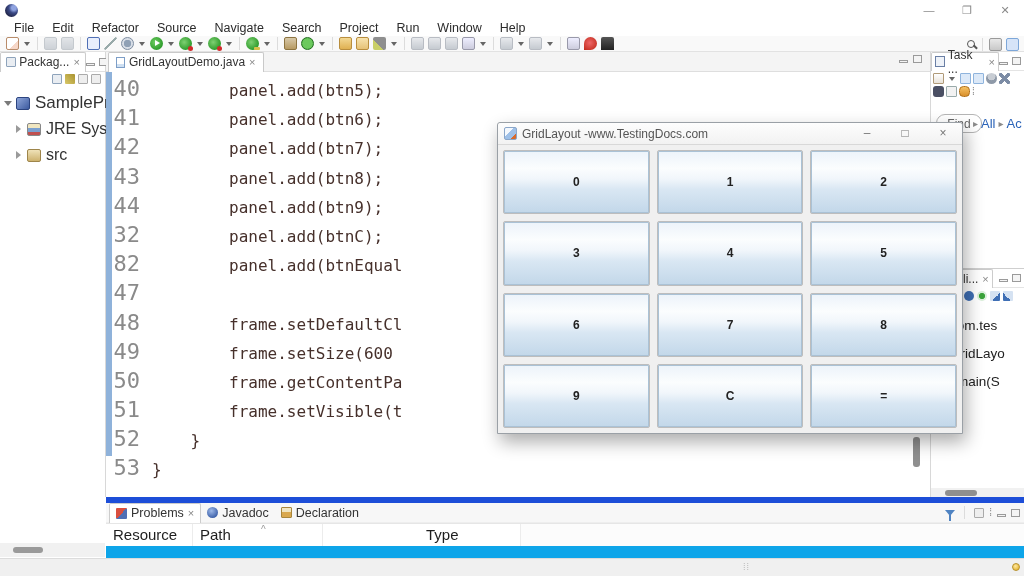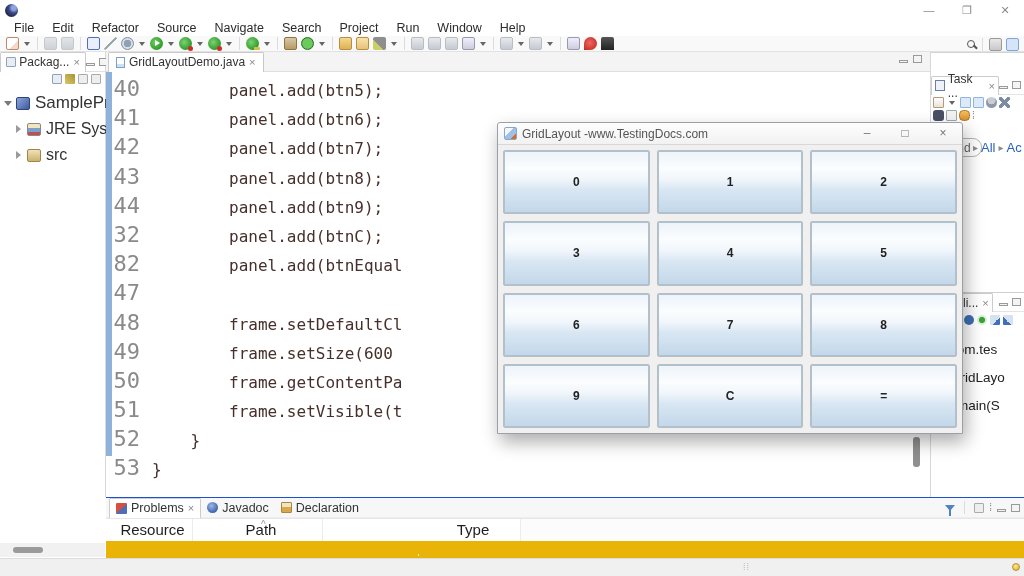--- a/index.html
+++ b/index.html
@@ -96,21 +96,21 @@
   .code-wrap{position:relative;height:409px;overflow:hidden;}
   .range-bar{position:absolute;left:0;top:0;width:6px;height:384px;background:#8fb2da;}
   .code-lines{position:absolute;left:0;top:2px;width:100%;}
   .cl{height:29.2px;line-height:29.2px;white-space:pre;}
   .ln{display:inline-block;width:46px;text-align:right;padding-right:12px;color:#8a8a8a;
       font-family:"DejaVu Sans Mono",monospace;font-size:22px;}
   .ct{font-family:"DejaVu Sans Mono",monospace;font-size:16px;color:#46302b;}
   .ed-vscroll{position:absolute;left:807px;top:365px;width:7px;height:30px;background:#8f8f8f;border-radius:3px;}
 
   
-  .rightcol{left:931px;top:52px;width:93px;height:445px;background:#fff;margin-top:24px;}
+  .rightcol{left:931px;top:52px;width:93px;height:445px;background:#fff;}
   .task-panel{position:absolute;left:0;top:0;width:93px;height:216px;}
   .rtab-row{height:19px;display:flex;align-items:center;border-bottom:1px solid #e4e4e4;position:relative;}
   .rtab{display:flex;align-items:center;font-size:12px;color:#333;padding:0 3px;height:19px;background:#fff;
         border:1px solid #ccc;border-bottom:none;border-radius:2px 2px 0 0;}
   .task-ic{width:10px;height:11px;background:#eef2f8;border:1px solid #6a7fa5;margin-right:3px;}
   .task-tools{display:flex;align-items:center;gap:2px;padding:2px 2px;flex-wrap:wrap;}
   .tt{width:11px;height:11px;border-radius:1px;}
   .tt-clip{background:linear-gradient(#fff,#e8e2d8);border:1px solid #b09a78;}
   .tt-tree{background:#dce9f8;border:1px solid #8fb4dd;}
   .tt-person{background:radial-gradient(circle at 50% 30%,#c8cdd4 0 40%,#8e99a8 45%);border-radius:50%;}
@@ -137,21 +137,21 @@
   .out-row{display:flex;align-items:center;height:28px;font-size:13.5px;color:#222;white-space:nowrap;padding-left:3px;}
   .oi{width:12px;height:11px;margin-right:4px;flex:0 0 auto;}
   .oi-pkg{background:linear-gradient(#e8d9a8,#c9a95c);transform:skewX(-8deg);border:1px solid #9e854a;}
   .oi-class{background:radial-gradient(circle at 45% 40%,#7ed072,#2f9c2c 75%);border-radius:50%;}
   .oi-method{background:radial-gradient(circle at 45% 40%,#7ed072,#2f9c2c 75%);border-radius:50%;position:relative;}
   .oi-method::after{content:"";position:absolute;left:-3px;top:-2px;width:4px;height:4px;background:#c33;border-radius:1px;}
   .out-hscroll{position:absolute;left:0;top:219px;width:93px;height:10px;background:#f1f1f1;}
   .out-hhandle{position:absolute;left:14px;top:2px;width:32px;height:6px;background:#8f8f8f;border-radius:3px;}
 
   
-  .problems{left:106px;top:497px;width:918px;height:61px;background:#eab308;border-top:1px solid #1d4ed8;text-align:center;}
+  .problems{left:106px;top:497px;width:918px;height:61px;background:#0ea5e9;border-top:6px solid #1d4ed8;}
   .pb-tabrow{height:20px;display:flex;align-items:center;position:relative;background:#f7f7f7;border-bottom:1px solid #eee;}
   .pb-tab{display:flex;align-items:center;height:20px;padding:0 6px;font-size:12.5px;color:#333;}
   .pb-tab.active{background:#fff;border:1px solid #ccc;border-bottom:none;border-radius:2px 2px 0 0;margin-left:3px;}
   .pti{width:11px;height:11px;margin-right:4px;border-radius:1px;}
   .pti-problems{background:linear-gradient(135deg,#d94f3f 0 50%,#4f6fb5 50%);}
   .pti-javadoc{background:radial-gradient(circle at 40% 35%,#9db8e8,#3b5fa8 75%);border-radius:50%;}
   .pti-decl{background:linear-gradient(#efe5c2 0 50%,#d9a84e 50%);border:1px solid #a8863c;}
   .pb-tools{position:absolute;right:4px;top:3px;display:flex;align-items:center;gap:5px;}
   .funnel{width:0;height:0;border-left:5px solid transparent;border-right:5px solid transparent;border-top:6px solid #4f83c2;position:relative;}
   .funnel::after{content:"";position:absolute;left:-1px;top:-1px;width:2px;height:6px;background:#4f83c2;}

